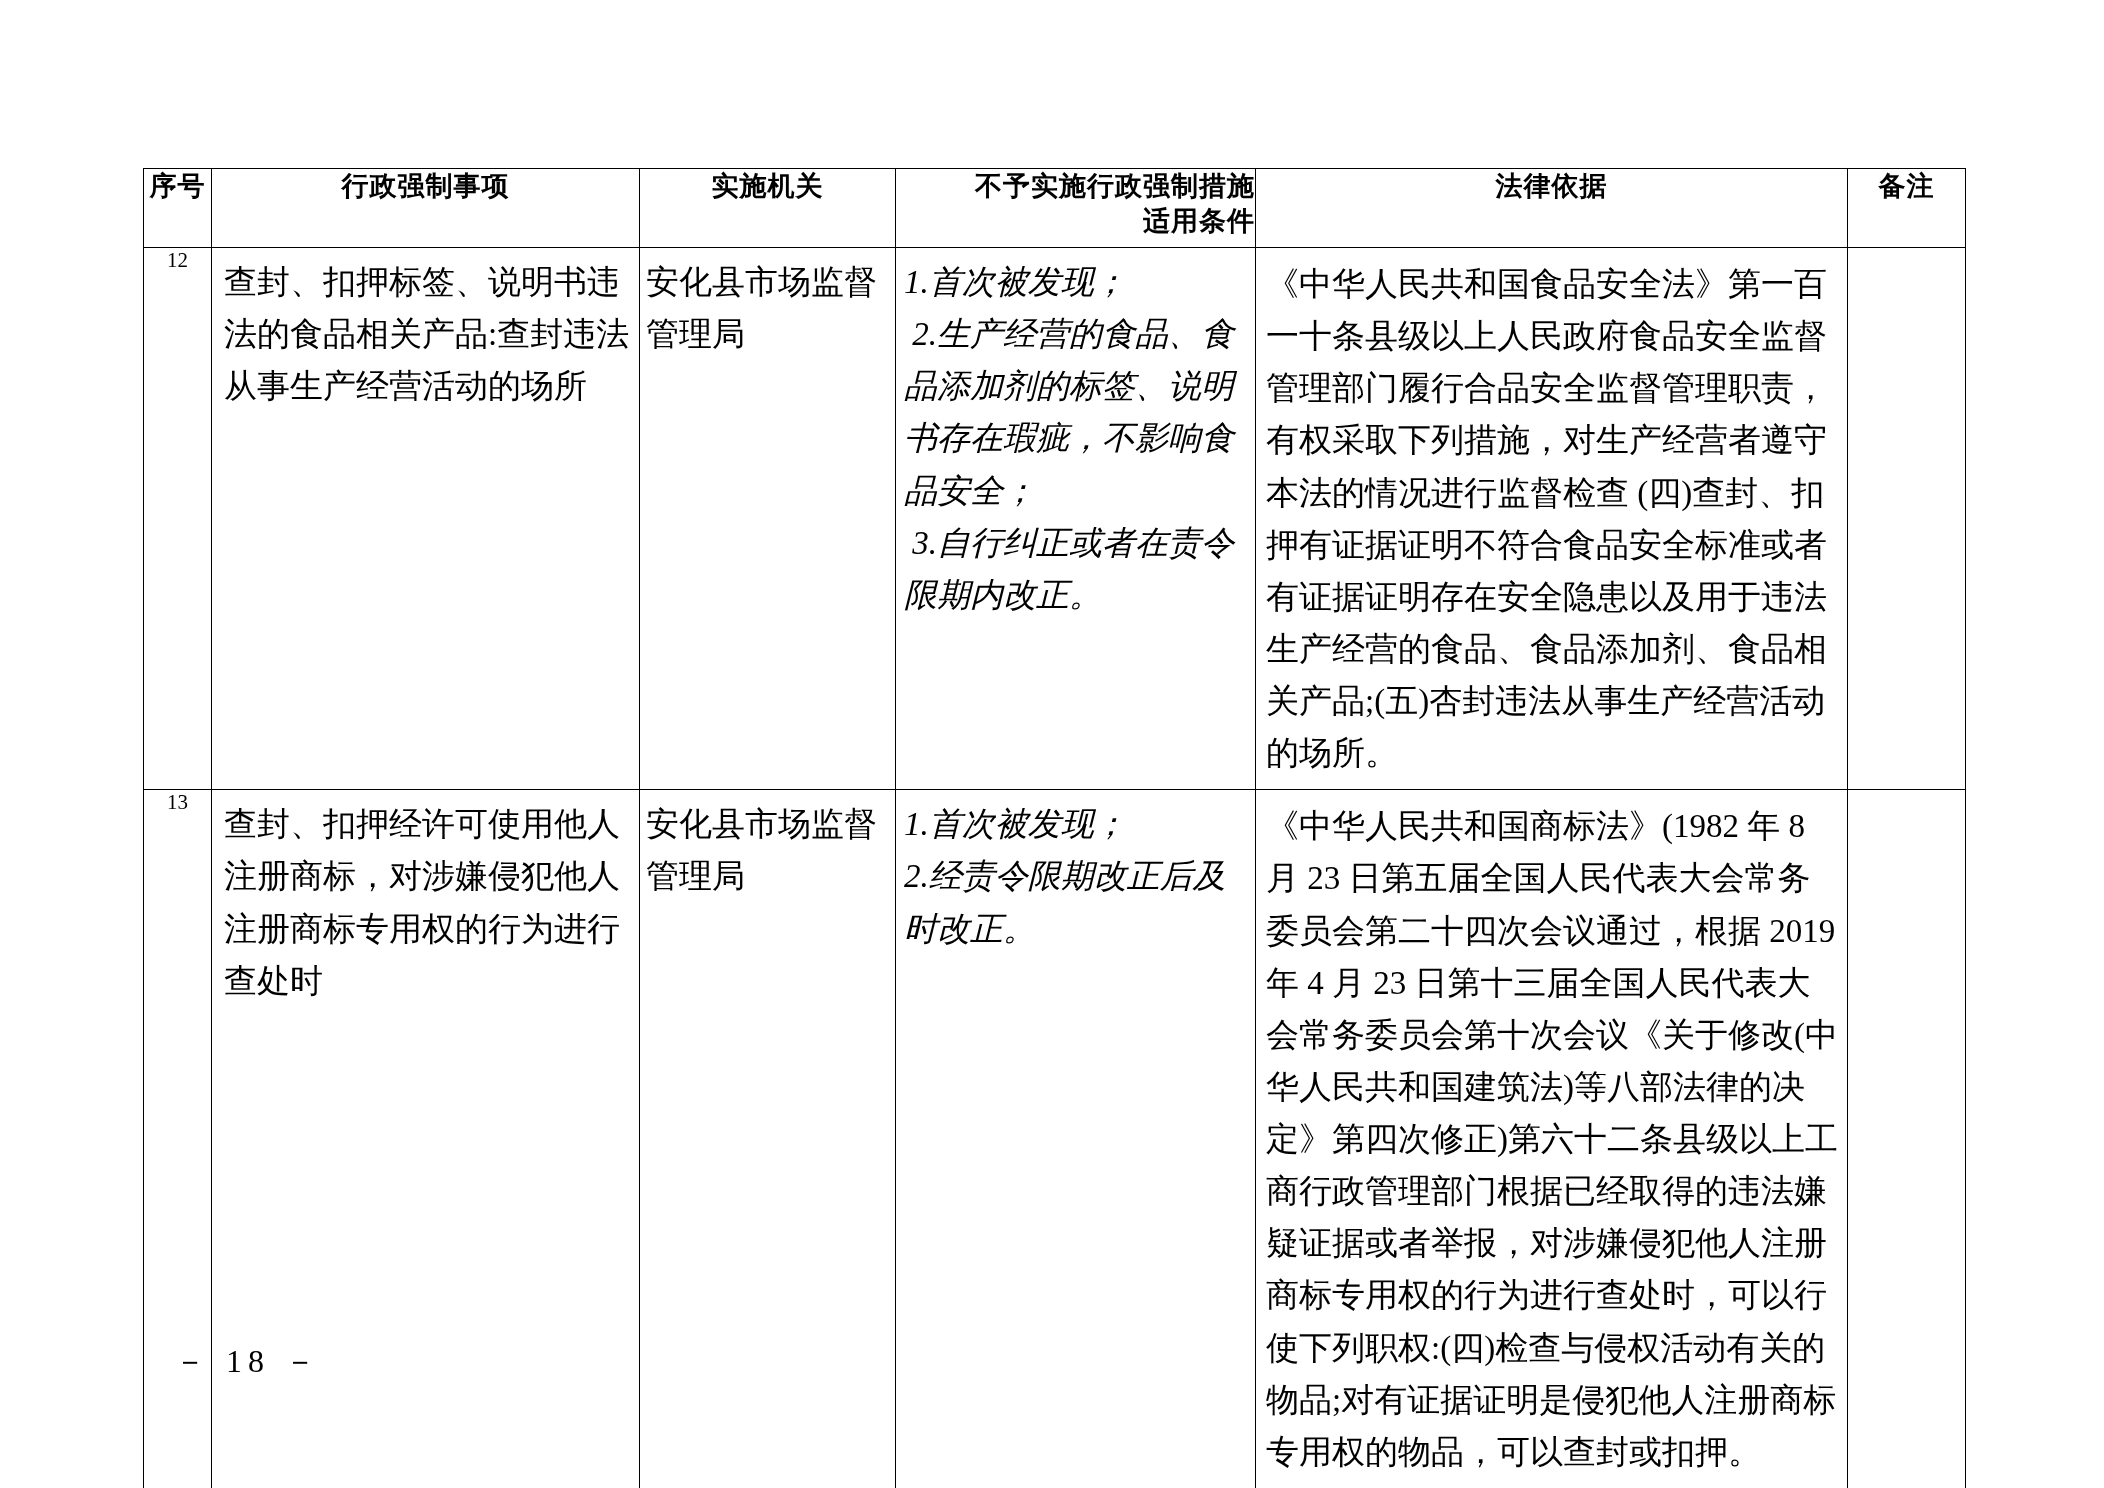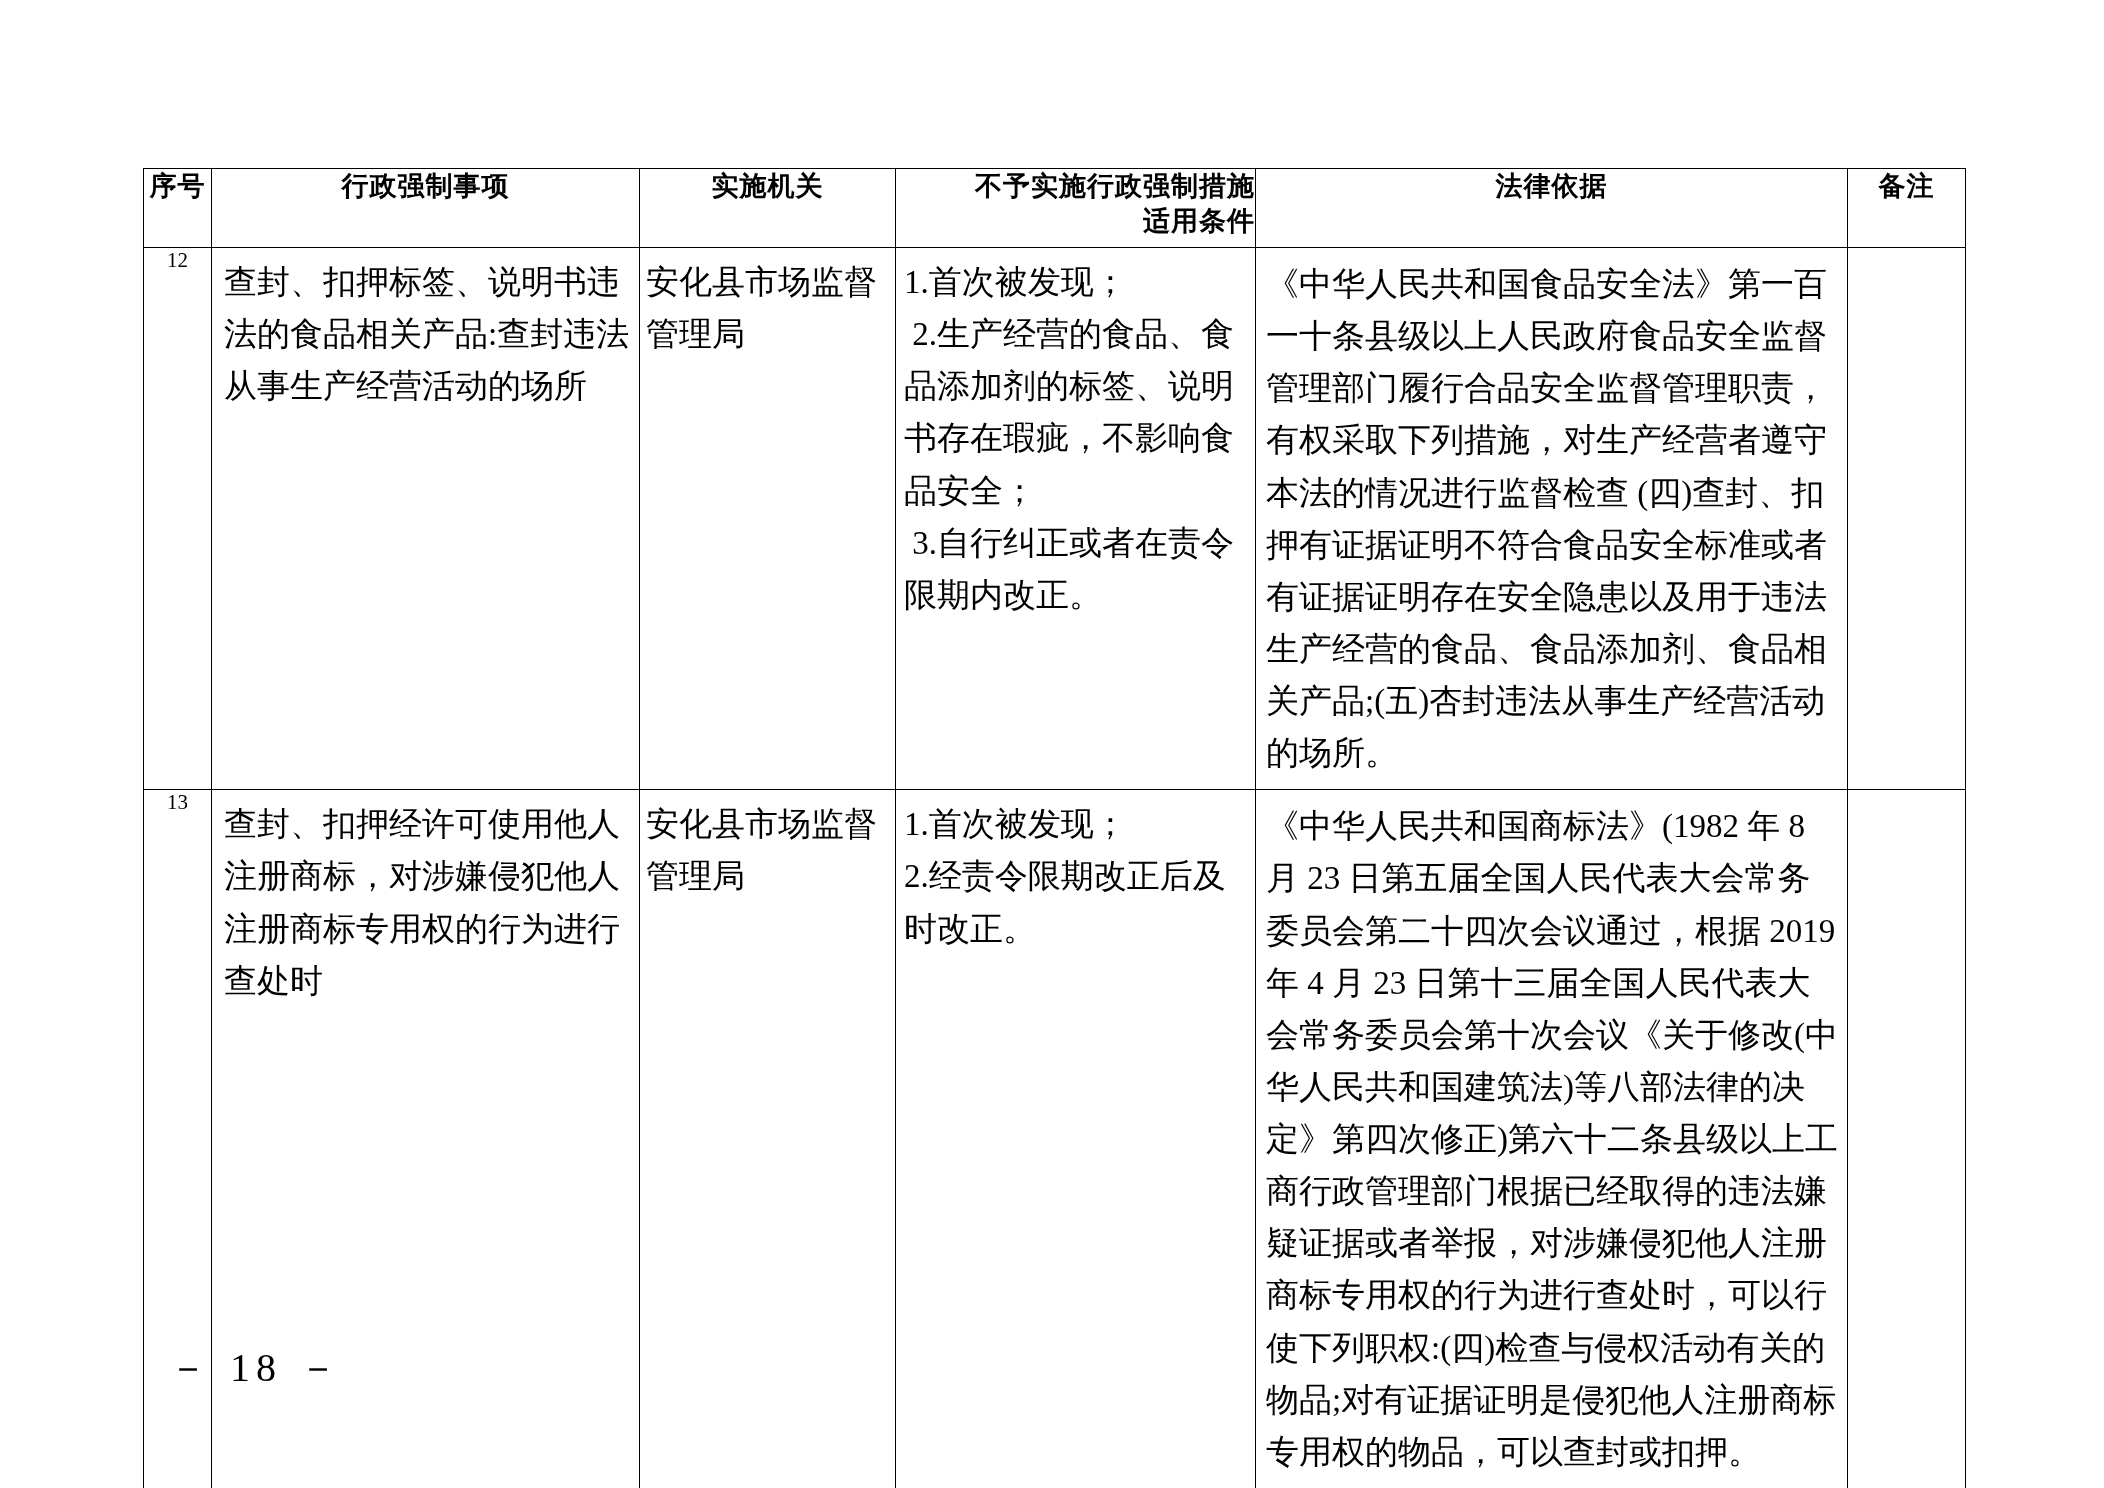--- a/index.html
+++ b/index.html
@@ -71,31 +71,32 @@
     word-break: break-all;
   }
   .cell-text.law {
     padding: 10px 8px 10px 10px;
   }
   .cell-text.item {
     padding-left: 12px;
   }
   .cell-text.cond {
     padding-left: 8px;
+    font-style: italic;
   }
   .row12 .seq-cell,
   .row12 td { height: 290px; }
   .row13 .seq-cell,
   .row13 td { height: 352px; }
 
   .page-number {
     position: absolute;
-    left: 168px;
+    left: 174px;
     top: 1340px;
-    font-size: 40px;
+    font-size: 32px;
     letter-spacing: 6px;
   }
 </style>
 </head>
 <body>
 
 <div class="page">
 
   <table class="doc-table">
     <colgroup>

